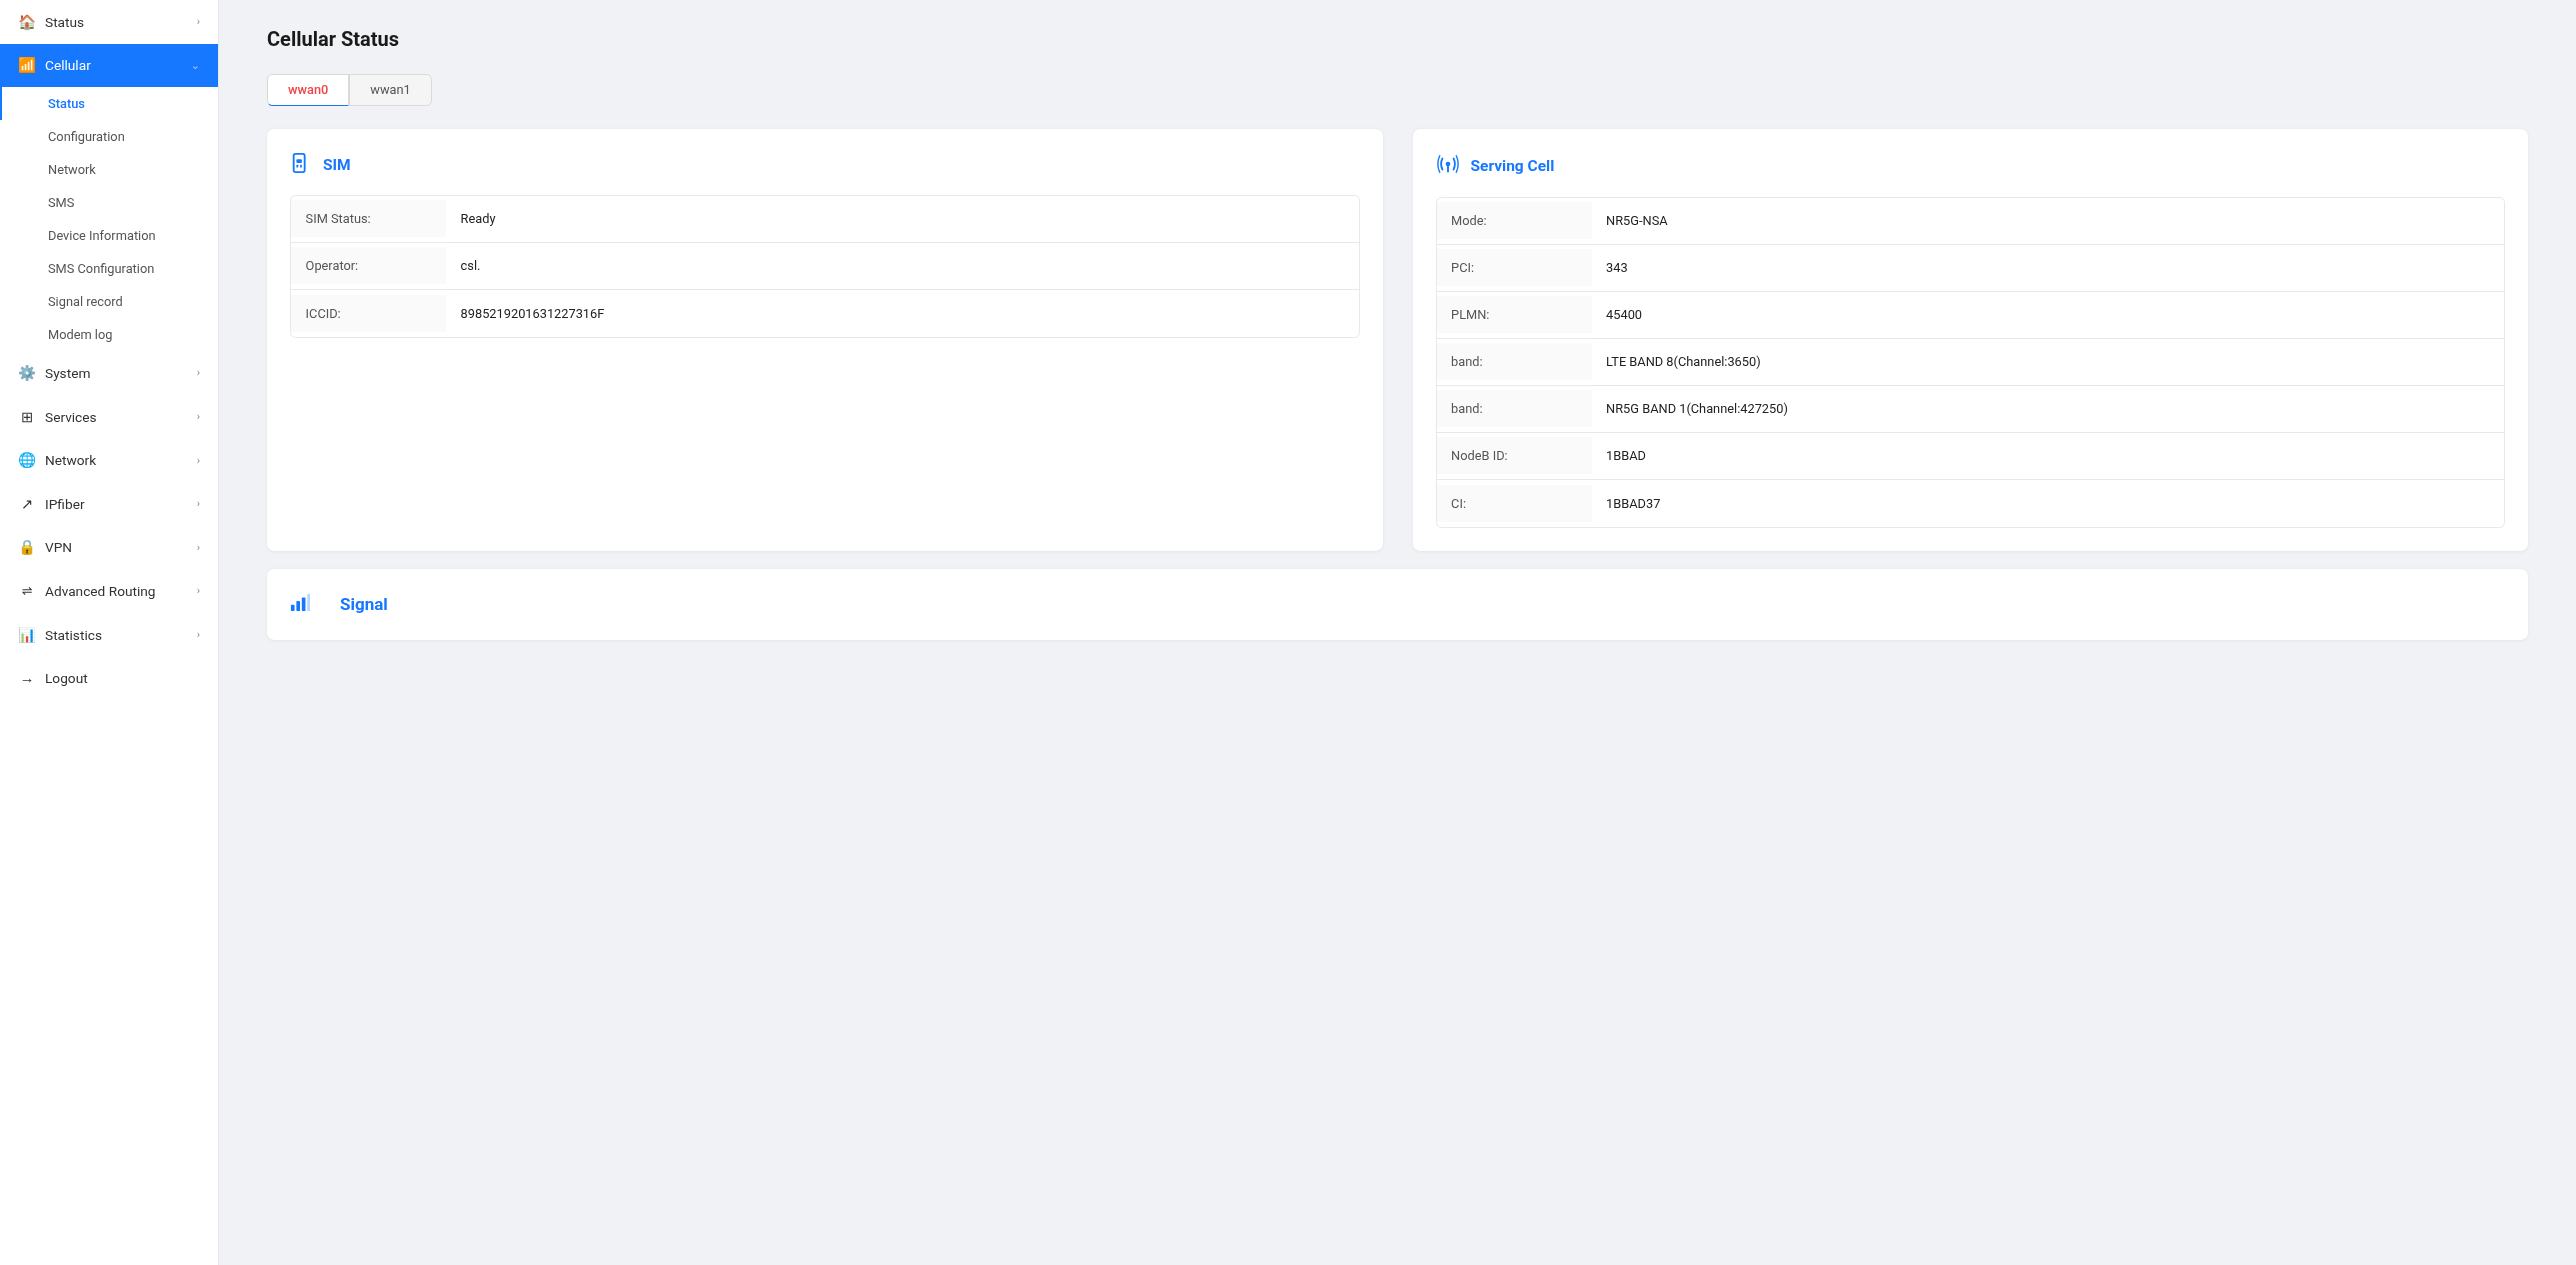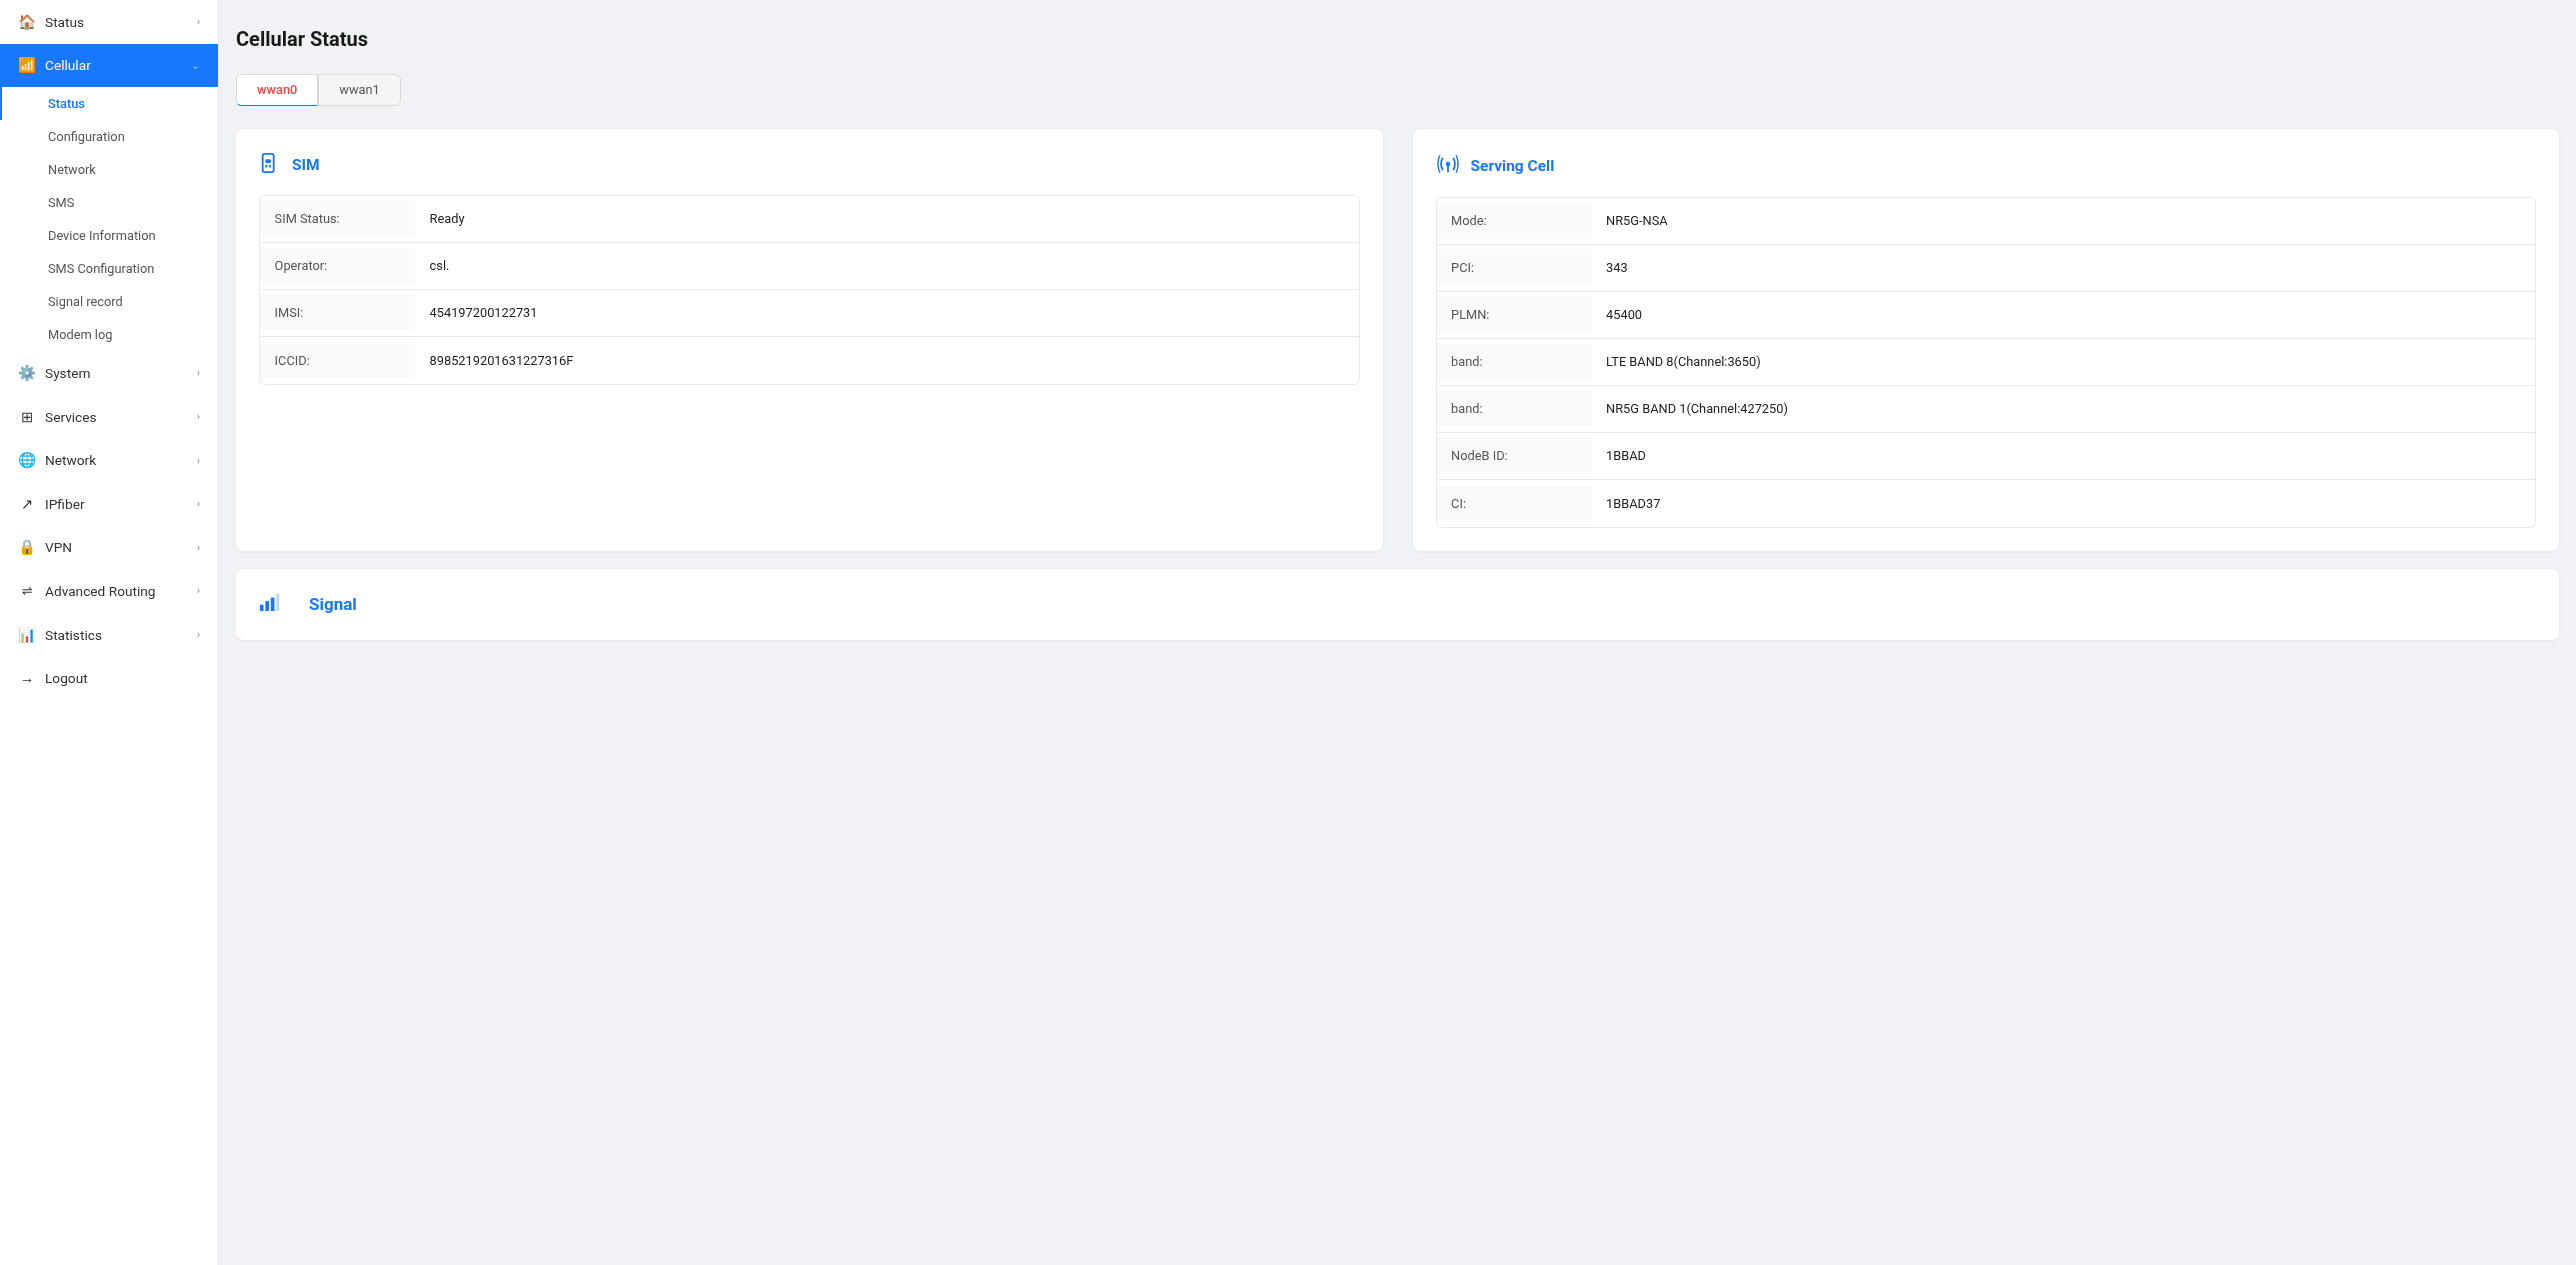--- a/index.html
+++ b/index.html
@@ -60,21 +60,21 @@
     .submenu-item.active {
       color: #1677ff;
       border-left: 2.7px solid #1677ff;
       font-weight: 500;
     }
 
     
     .main {
       flex: 1;
       overflow-y: auto;
-      padding: 27px 17px;
+      padding: 27px 48px;
       background: #f0f2f5;
     }
 
     .page-title {
       font-size: 20px;
       font-weight: 700;
       color: #1a1a1a;
       margin-bottom: 23px;
     }
 
@@ -287,24 +287,20 @@
         <span class="card-title">SIM</span>
       </div>
       <div class="info-table">
         <div class="info-row">
           <div class="info-label">SIM Status:</div>
           <div class="info-value">Ready</div>
         </div>
         <div class="info-row">
           <div class="info-label">Operator:</div>
           <div class="info-value">csl.</div>
-        </div>
-        <div class="info-row">
-          <div class="info-label">IMSI:</div>
-          <div class="info-value">454197200122731</div>
         </div>
         <div class="info-row">
           <div class="info-label">ICCID:</div>
           <div class="info-value">8985219201631227316F</div>
         </div>
       </div>
     </div>
 
     <div class="card">
       <div class="card-header">

